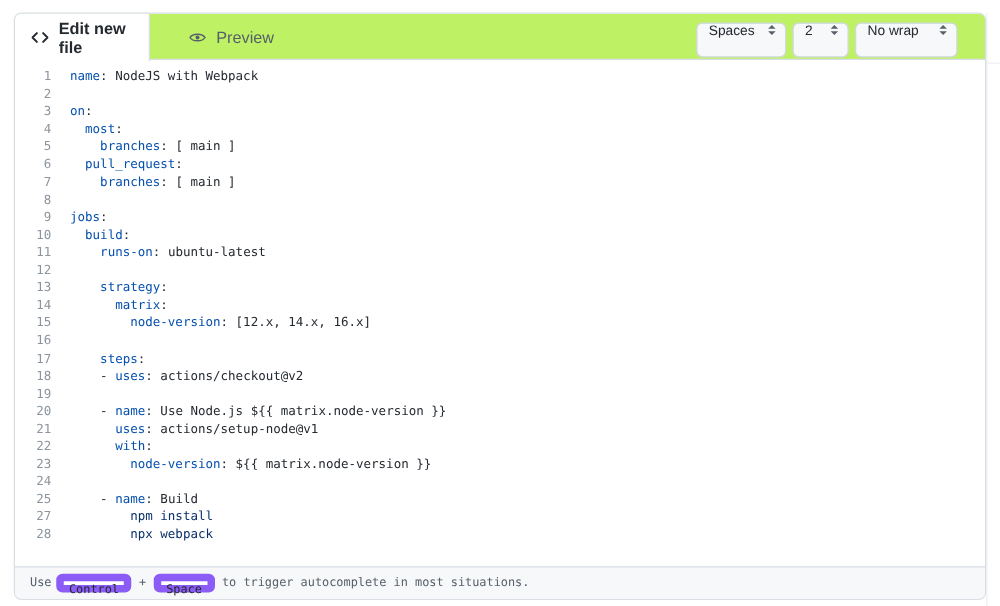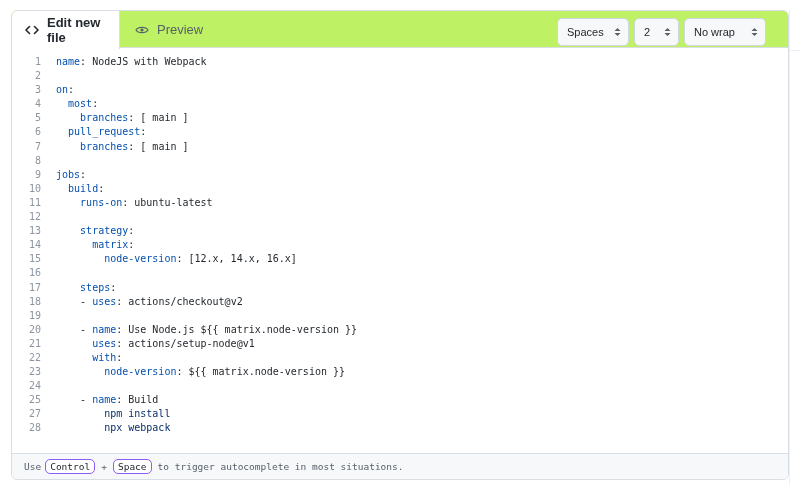--- a/index.html
+++ b/index.html
@@ -19,27 +19,27 @@
     background: #bef264; border-bottom: 1px solid #d8dee4;
   }
   .tab {
     position: absolute; top: 0; height: 37px; display: flex; align-items: center;
     font-size: 13px; cursor: pointer;
   }
   .tab-edit {
     left: 0; width: 108px; background: #ffffff; border-right: 1px solid #d8dee4;
     height: 38px; padding-left: 13px; font-weight: bold; color: #24292f;
   }
-  .tab-preview { left: 108px; padding-left: 15px; color: #57606a; justify-content: flex-end; }
+  .tab-preview { left: 124px; padding-left: 15px; color: #57606a; justify-content: flex-end; }
   .tab .icon { display: inline-flex; align-items: center; margin-right: 8px; }
 
   .selects { position: absolute; right: 22px; top: 7px; display: flex; gap: 5px; }
   .select {
     height: 28px; border: 1px solid #d0d7de; border-radius: 5px; background: #f6f8fa;
-    display: flex; align-items: center; justify-content: space-between;
+    display: flex; align-items: flex-start; justify-content: space-between;
     font-size: 11px; color: #24292f; padding: 0 7px 0 9px; cursor: pointer;
   }
   .select.w-spaces { width: 72px; }
   .select.w-indent { width: 45px; }
   .select.w-wrap { width: 82px; }
   .select .caret { display: inline-flex; }
 
   .code {
     position: absolute; left: 0; top: 44px; right: 0;
     font-family: "DejaVu Sans Mono", "Liberation Mono", monospace; font-size: 10px;
@@ -51,21 +51,21 @@
   .s { color: #0a3069; margin-top: 41px; }
   .p { color: #24292f; }
 
   .footer {
     position: absolute; left: 0; right: 0; bottom: 0; height: 26px;
     background: #f6f8fa; border-top: 1px solid #d8dee4;
     display: flex; align-items: center; padding-left: 12px;
     font-family: "DejaVu Sans Mono", "Liberation Mono", monospace; font-size: 9.5px; color: #57606a;
   }
   .kbd {
-    display: inline-block; border: 1px solid #8b5cf6; border-radius: 5px; background: #fff;
+    display: inline-block; border: 6px solid #8b5cf6; border-radius: 5px; background: #fff;
     padding: 0 4px; height: 15px; line-height: 13px; margin: 0 4px; color: #24292f;
   }
   .sep { margin: 0 2px; }
 </style>
 </head>
 <body>
 
 <div class="outer-line-right"></div>
 <div class="outer-line-top"></div>
 

